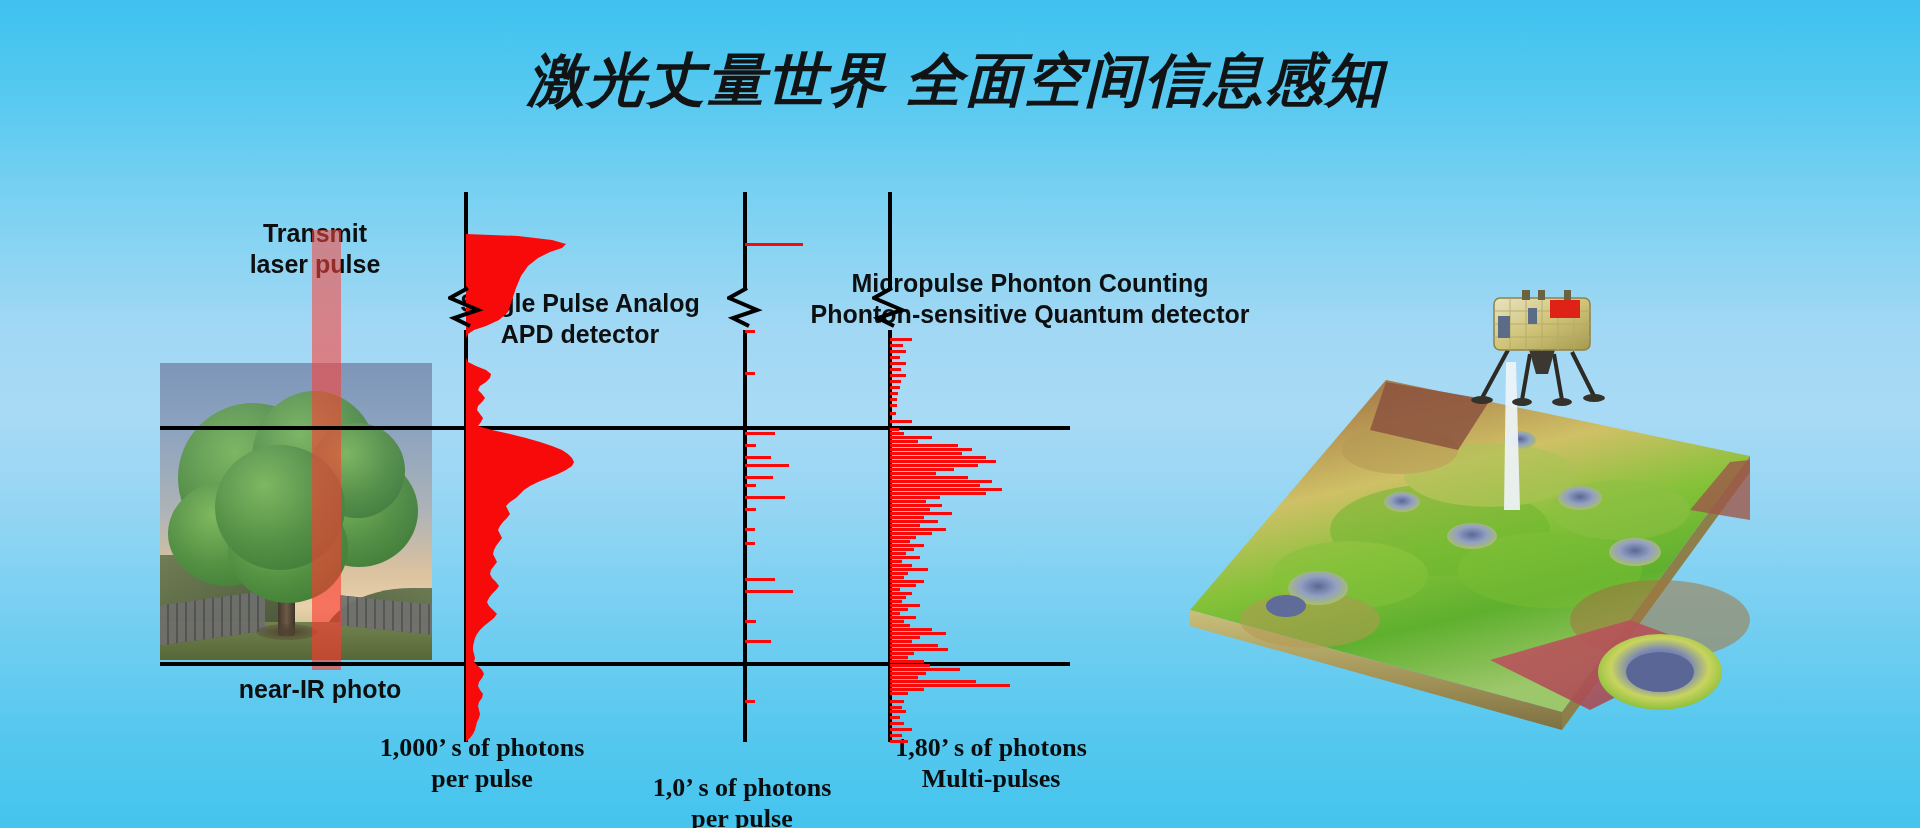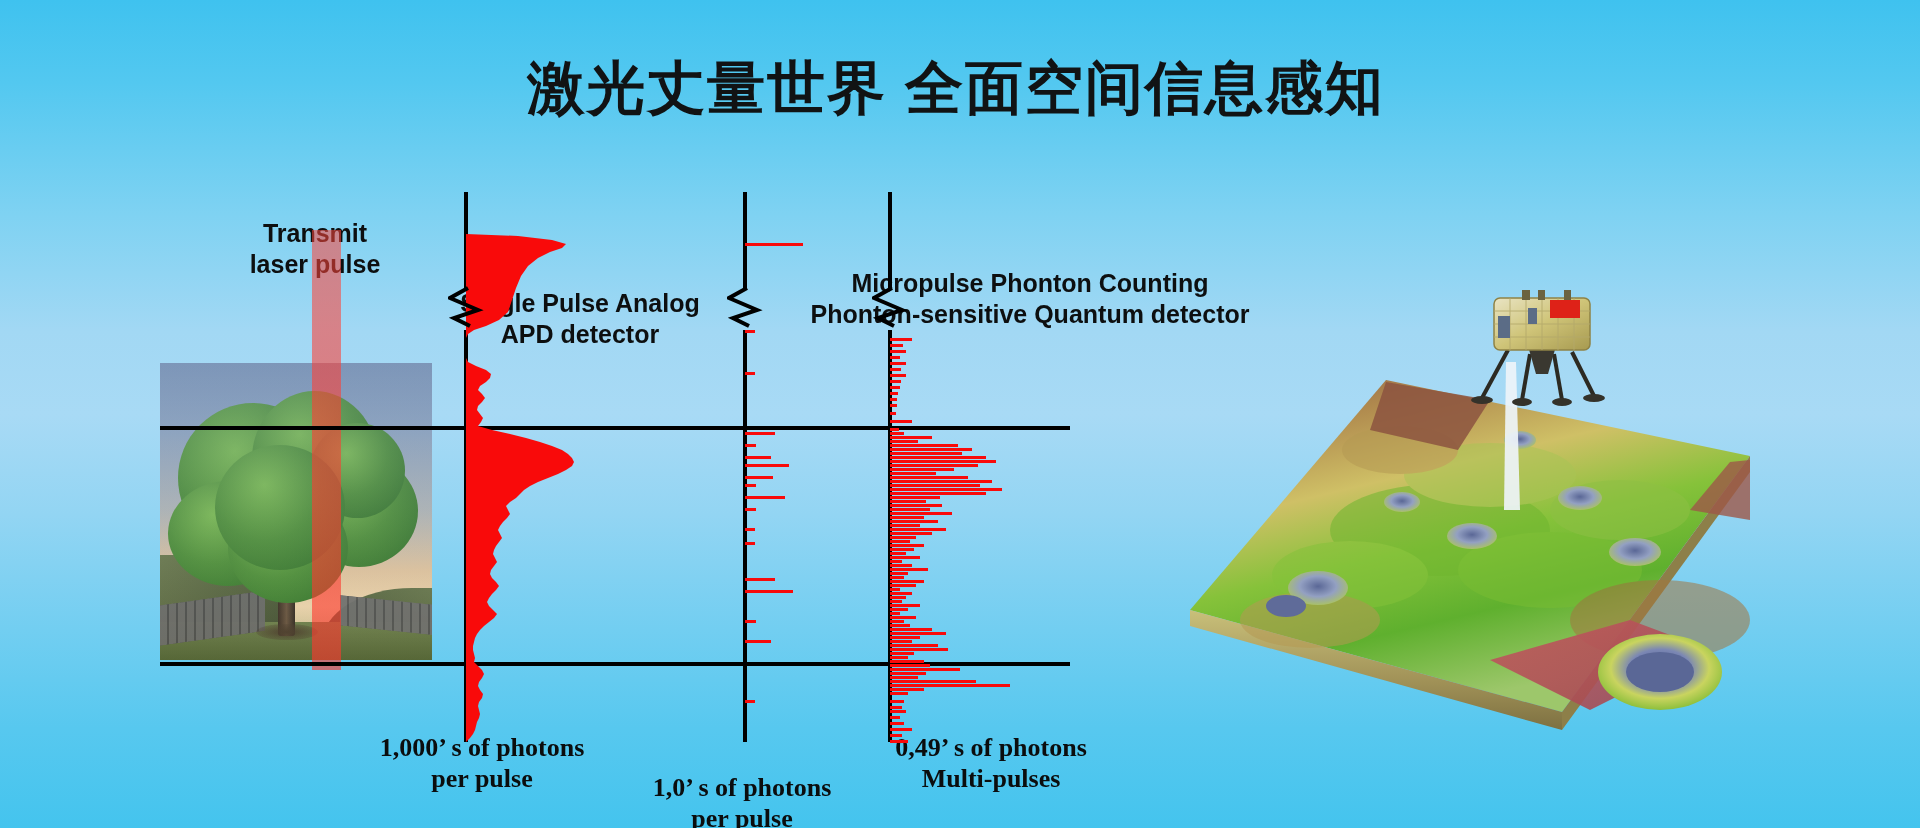--- a/index.html
+++ b/index.html
@@ -26,29 +26,30 @@
         #93d5f3 62%,
         #72cef1 76%,
         #57c8ef 88%,
         #44c4ee 100%);
   }
 
   
   #title {
     position: absolute;
     left: 0;
-    top: 56px;
+    top: 48px;
     width: 1912px;
     text-align: center;
     font-size: 58px;
     font-weight: bold;
     color: #111314;
     letter-spacing: 2px;
     line-height: 1.1;
     white-space: nowrap;
+    font-style: italic;
   }
   #subtitle {
     position: absolute;
     left: 0;
     top: 148px;
     width: 1920px;
     text-align: center;
     font-size: 20px;
     font-weight: 400;
     color: #1b1f22;
@@ -261,26 +262,27 @@
 
   <div class="hline" id="hline-top"></div>
   <div class="hline" id="hline-bottom"></div>
 
   <div class="lbl" id="label-transmit">Transmit
 laser pulse</div>
   <div class="lbl" id="label-apd">Single Pulse Analog
 APD detector</div>
   <div class="lbl" id="label-micro">Micropulse Phonton Counting
 Phonton-sensitive Quantum detector</div>
+  <div class="lbl" id="label-nearir">near-IR photo</div>
 
   <div class="lbl-serif" id="foot-1">1,000’  s of photons
 per pulse</div>
   <div class="lbl-serif" id="foot-2">1,0’  s of photons
 per pulse</div>
-  <div class="lbl-serif" id="foot-3">0,49’  s of photons
+  <div class="lbl-serif" id="foot-3">1,80’  s of photons
 Multi-pulses</div>
 
   <div class="plot" id="plot-0" style="left: 464px; top: 192px; width: 320px; height: 560px;">
       <div class="axis" style="top: 0px; height: 98px;"></div>
       <div class="axis" style="top: 138px; height: 412px;"></div>
       <svg class="zig" viewBox="0 0 40 42" style="top: 94px;">
         <polyline points="20,2 2,12 30,24 6,32 22,40" fill="none" stroke="#000" stroke-width="4" stroke-linejoin="miter"></polyline>
       </svg>
       <svg class="wave" width="150" height="550" viewBox="0 0 150 550">
         <path d="M0,0 L0,42 L52,44 L86,48 L100,52 L96,56 L84,60 L72,66 L62,74 L55,84 L50,96 L46,108 L42,120 L33,128 L20,134 L8,138 L2,142 L0,146 L0,148 L0,152 L0,154 L0,158 L0,160 L0,164 L0,166 L2,170 L10,174 L20,178 L25,182 L24,186 L20,190 L14,194 L12,198 L16,202 L19,206 L16,210 L12,214 L11,218 L14,222 L17,226 L15,230 L12,234 L26,238 L44,242 L60,246 L74,250 L86,254 L96,258 L102,262 L106,266 L108,270 L106,274 L100,278 L92,282 L82,286 L72,290 L64,294 L58,298 L54,302 L50,306 L44,310 L40,314 L42,318 L44,322 L41,326 L37,330 L34,334 L32,338 L34,342 L36,346 L33,350 L30,354 L28,358 L27,362 L29,366 L31,370 L28,374 L25,378 L24,382 L26,386 L30,390 L33,394 L30,398 L26,402 L23,406 L21,410 L23,414 L27,418 L31,422 L28,426 L23,430 L18,434 L14,438 L11,442 L9,446 L8,450 L7,454 L7,458 L8,462 L9,466 L8,470 L12,474 L16,478 L18,482 L16,486 L13,490 L12,494 L14,498 L17,502 L16,506 L13,510 L12,514 L13,518 L14,522 L13,526 L11,530 L10,534 L9,538 L7,542 L4,546 L0,550 L0,550 Z" fill="#f90a0a"></path>

